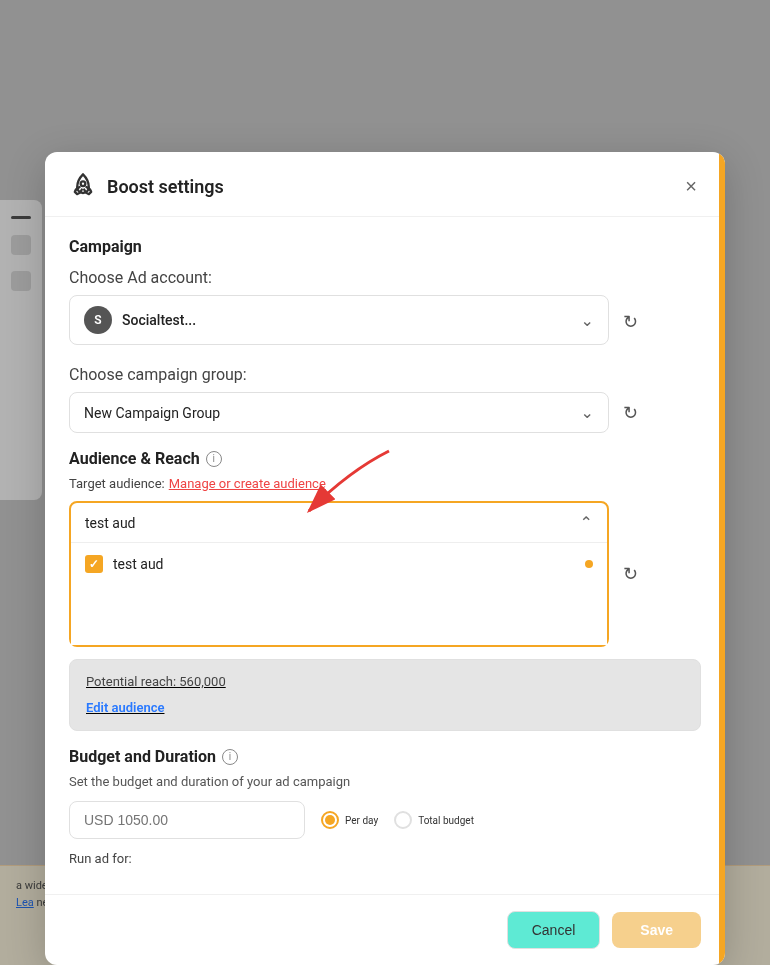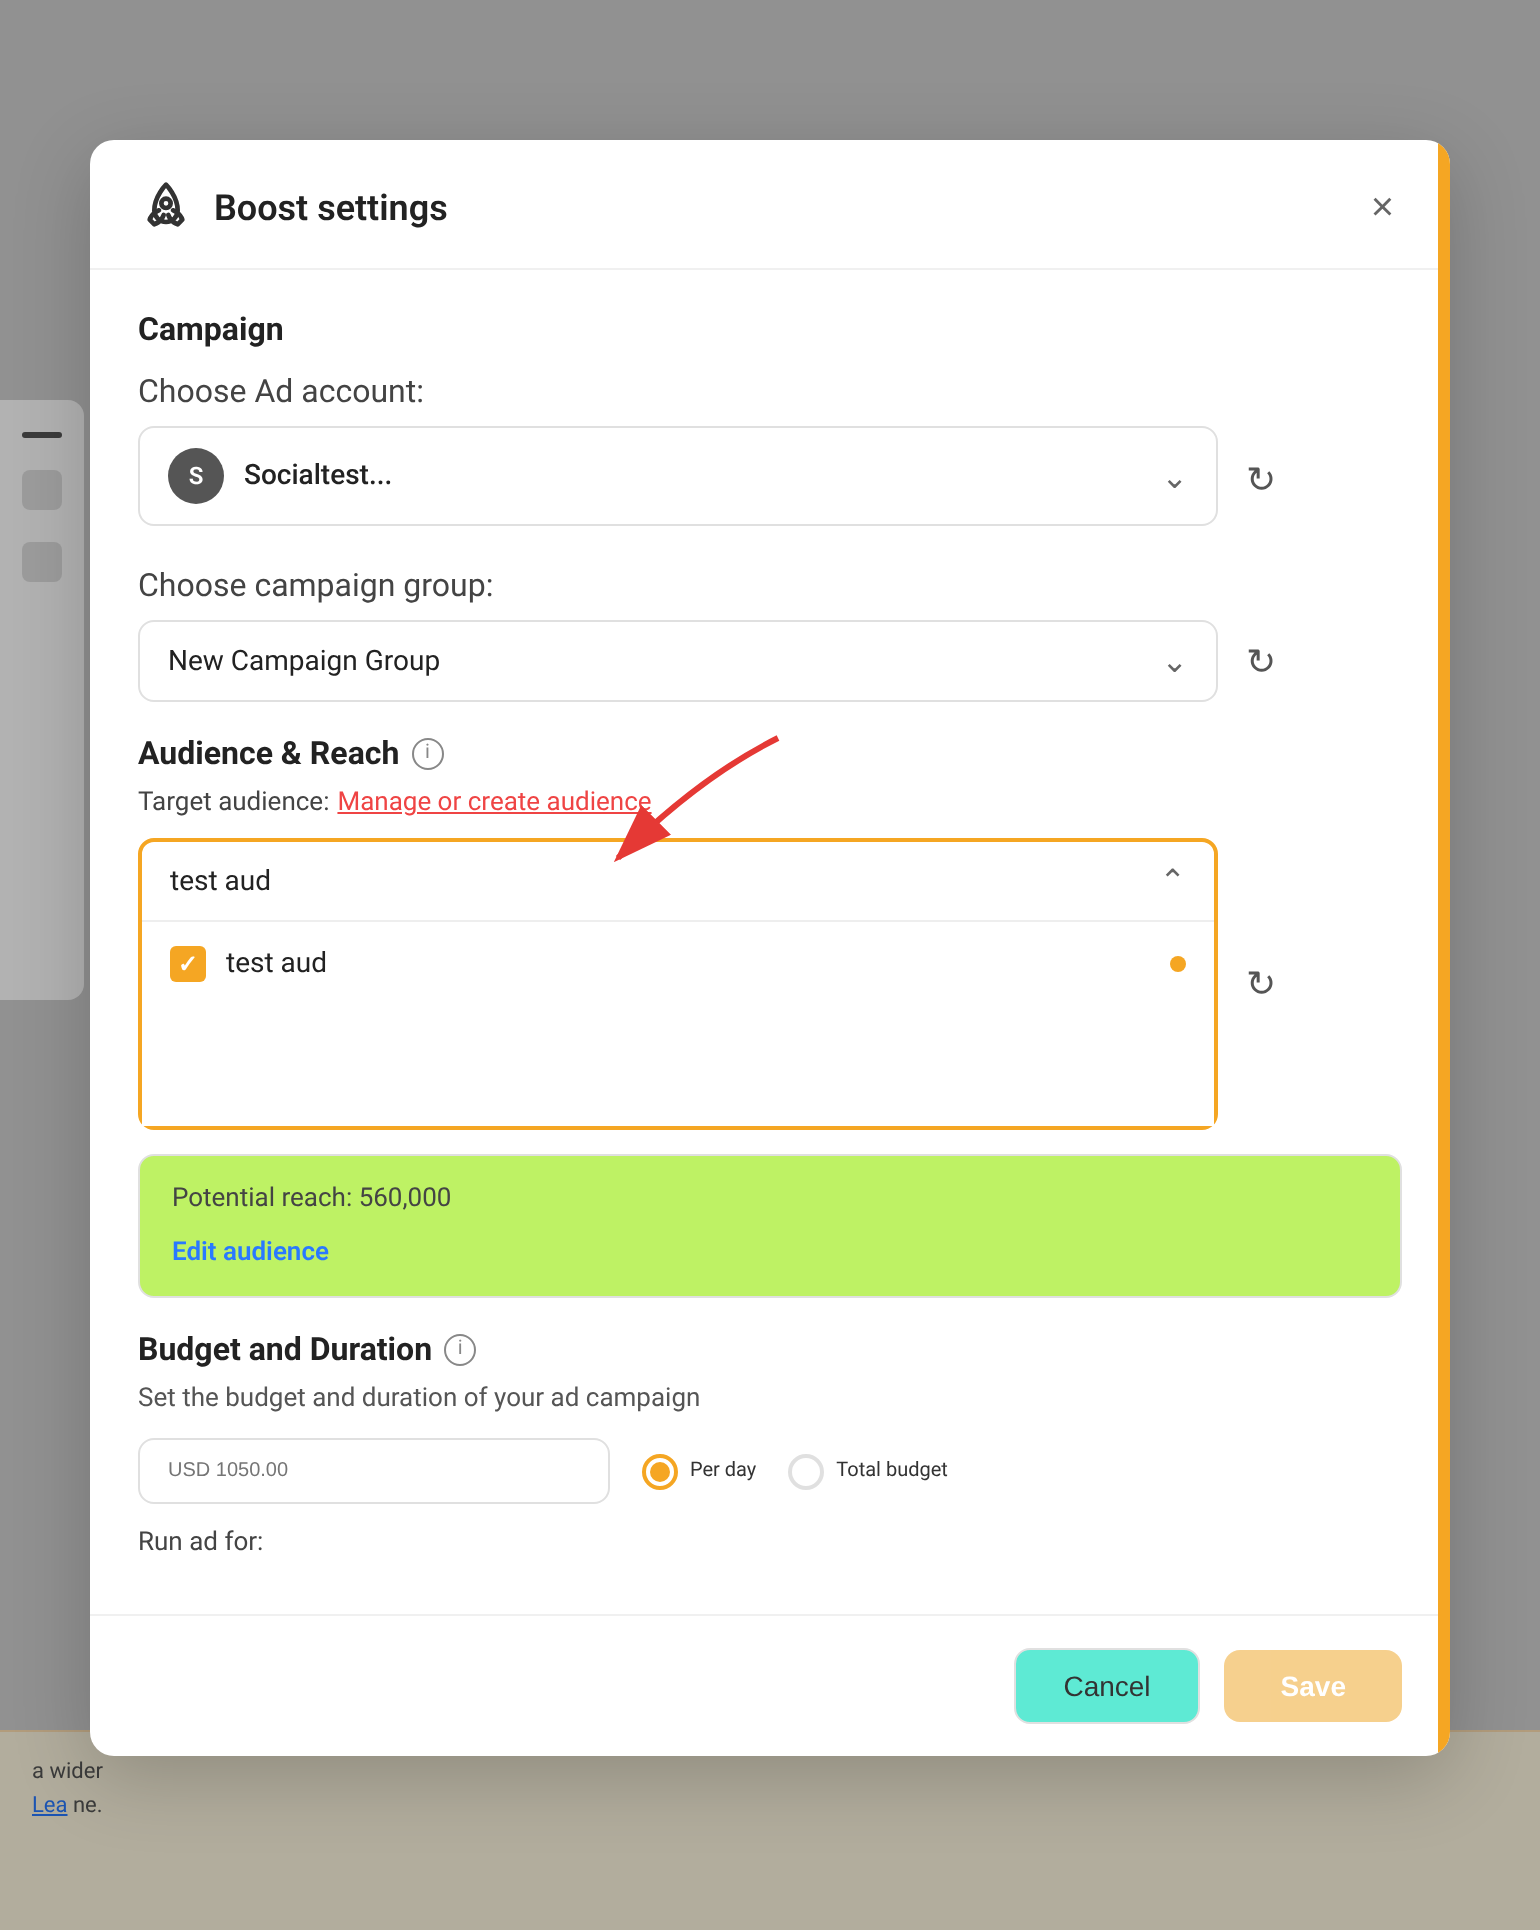--- a/index.html
+++ b/index.html
@@ -47,23 +47,22 @@
       font-size: 12px;
       color: #555;
     }
 
     
     .modal-overlay {
       position: absolute;
       top: 0; left: 0; right: 0; bottom: 0;
       background: rgba(0,0,0,0.3);
       display: flex;
-      align-items: flex-start;
+      align-items: flex-end;
       justify-content: center;
-      padding-top: 70px;
     }
 
     
     .modal {
       background: white;
       border-radius: 12px;
       width: 680px;
       max-height: 820px;
       position: relative;
       box-shadow: 0 10px 40px rgba(0,0,0,0.2);
@@ -326,21 +325,22 @@
       border-radius: 50%;
       margin-left: auto;
     }
 
     
     .audience-info-box {
       border: 1.5px solid #e0e0e0;
       border-radius: 8px;
       padding: 14px 16px;
       margin-bottom: 16px;
-      background: #bef264;
+      background: #e5e5e5;
+      text-decoration: underline;
     }
 
     .potential-reach {
       font-size: 13px;
       color: #444;
       margin-bottom: 8px;
     }
 
     .edit-audience-link {
       color: #2979ff;
@@ -367,21 +367,21 @@
       gap: 16px;
       margin-bottom: 12px;
     }
 
     .budget-input {
       flex: 1;
       max-width: 236px;
       border: 1.5px solid #e0e0e0;
       border-radius: 8px;
       padding: 10px 14px;
-      font-size: 10px;
+      font-size: 14px;
       color: #4c1d95;
       background: white;
     }
 
     .radio-group {
       display: flex;
       align-items: center;
       gap: 16px;
     }
 

